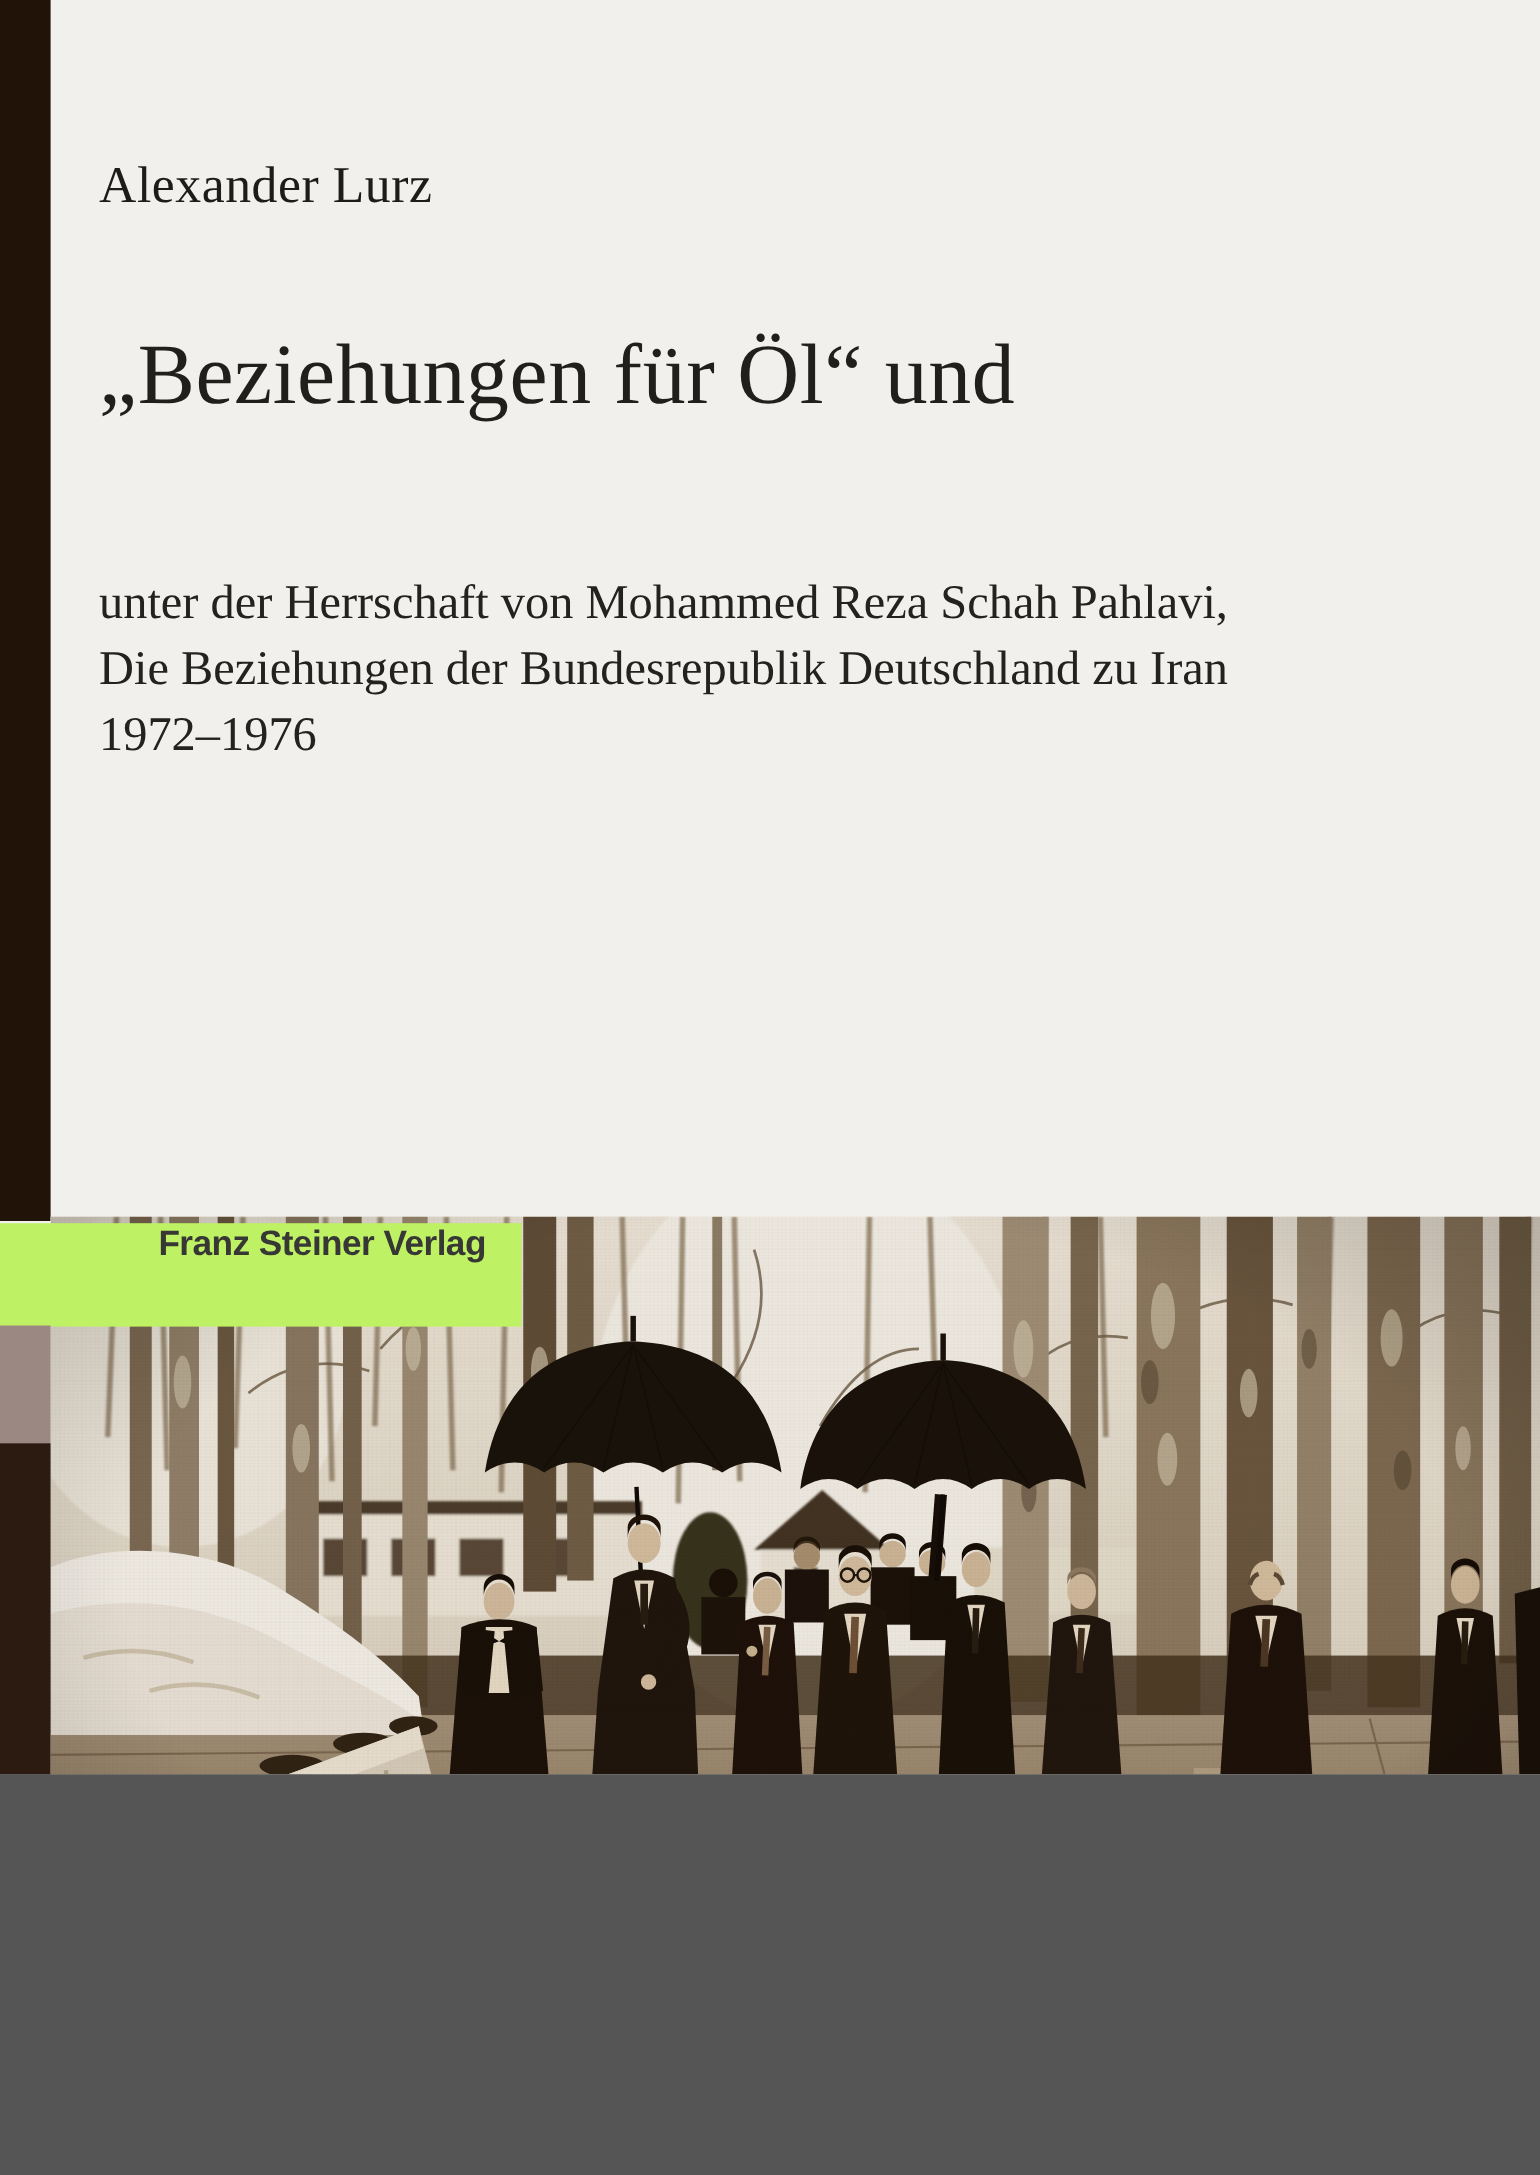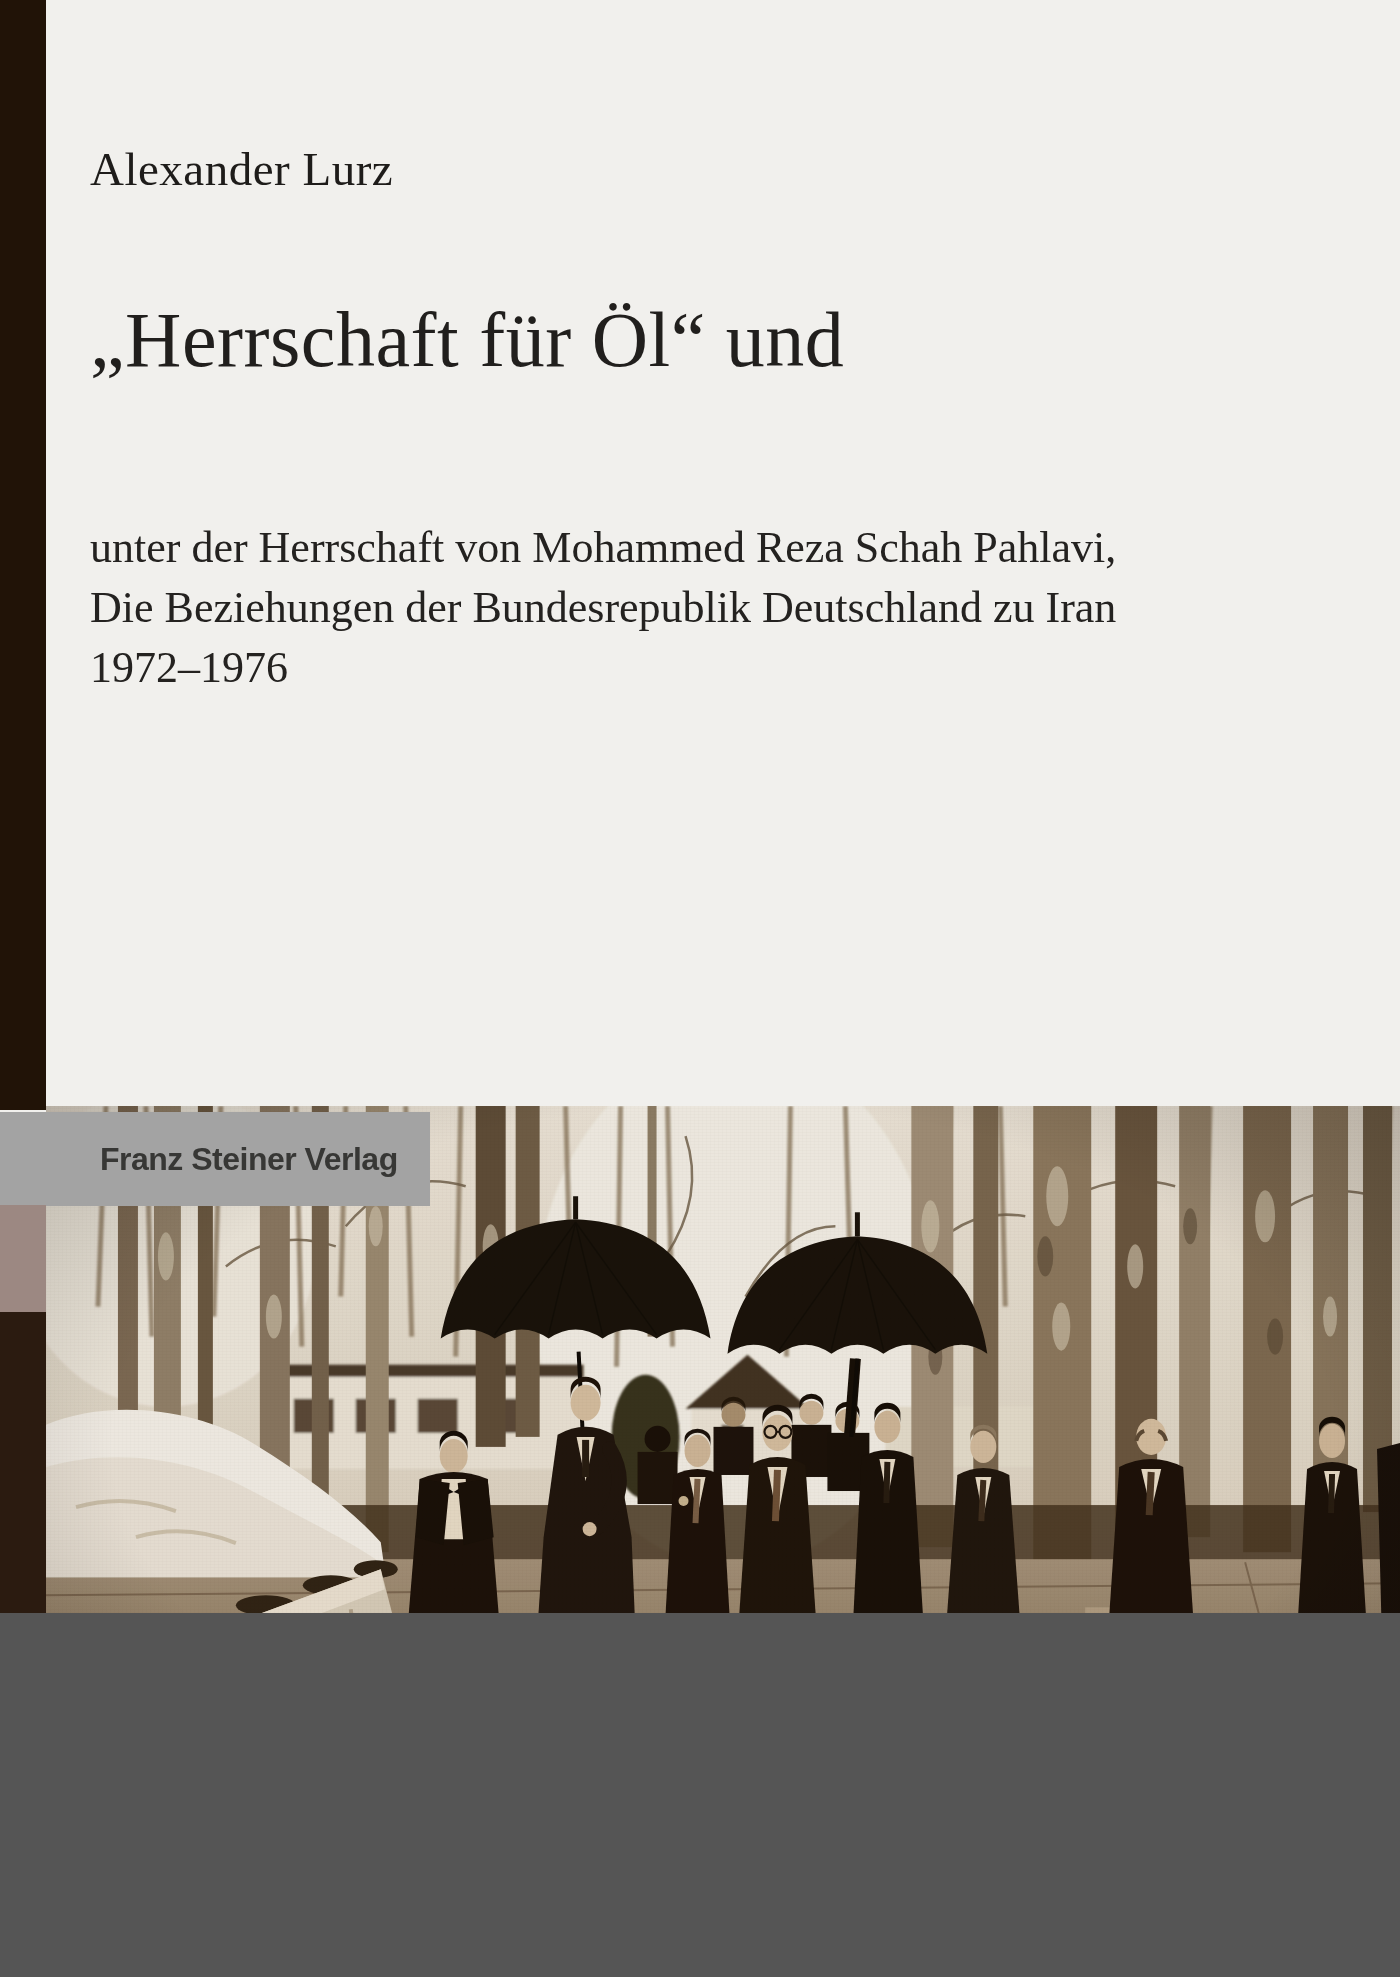--- a/index.html
+++ b/index.html
@@ -16,34 +16,34 @@
   .author{position:absolute;left:90px;top:142px;font-size:47px;color:#1e1c1a;letter-spacing:.5px;}
   .title{position:absolute;left:90px;top:288px;font-size:78px;line-height:103px;color:#211f1d;letter-spacing:.5px;}
   .subtitle{position:absolute;left:90px;top:518px;font-size:44px;line-height:60px;color:#242220;}
   
   .photo{position:absolute;left:46px;top:1106px;width:1354px;height:756px;background:#e9e2d5;}
   .photo svg{display:block;width:100%;height:100%;}
   .grain{position:absolute;left:46px;top:1106px;width:1354px;height:756px;pointer-events:none;opacity:.35;
     background-image:repeating-linear-gradient(0deg, rgba(40,25,10,.05) 0 1px, rgba(255,255,255,0) 1px 3px),
                      repeating-linear-gradient(90deg, rgba(40,25,10,.04) 0 1px, rgba(255,255,255,0) 1px 4px);}
   
-  .pub-band{position:absolute;left:0;top:1112px;width:430px;height:94px;background:#a3a3a3;display:flex;align-items:center;}
+  .pub-band{position:absolute;left:0;top:1112px;width:430px;height:94px;background:#bef264;display:flex;padding-left:44px;}
   .pub-name{font-family:"Liberation Sans", sans-serif;font-weight:bold;font-size:32px;color:#373735;margin-left:100px;letter-spacing:-.5px;}
 </style>
 </head>
 <body>
 
 <div class="cover">
 
   <div class="bar-top"></div>
 
   <div class="author">Alexander Lurz</div>
 
   <div class="title">
-    <div>„Herrschaft für Öl“ und</div>
+    <div>„Beziehungen für Öl“ und</div>
   </div>
 
   <div class="subtitle">
     <div>unter der Herrschaft von Mohammed Reza Schah Pahlavi,</div>
     <div>Die Beziehungen der Bundesrepublik Deutschland zu Iran</div>
     <div>1972–1976</div>
   </div>
 
   <div class="photo" title="Black-and-white photograph: delegation of men in dark coats, two holding umbrellas, walking on a paved path between bare plane trees beside a snow bank">
     <svg viewBox="0 0 1355 754" preserveAspectRatio="none">

